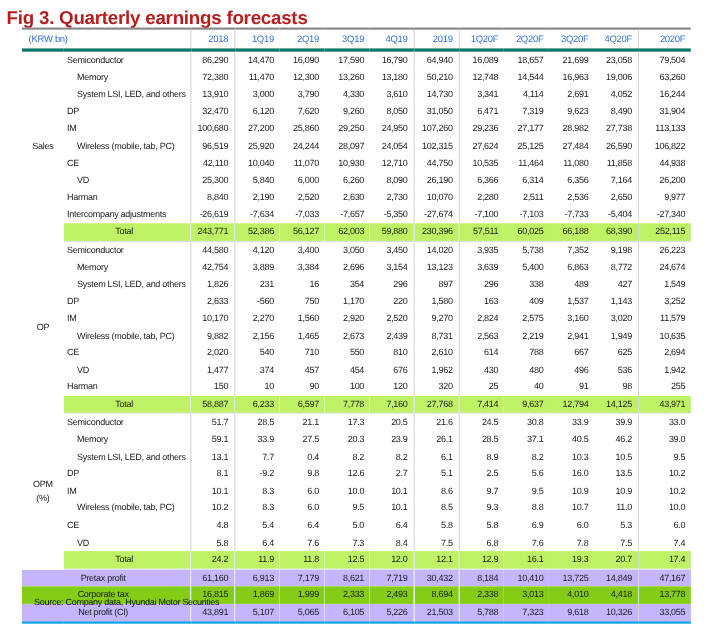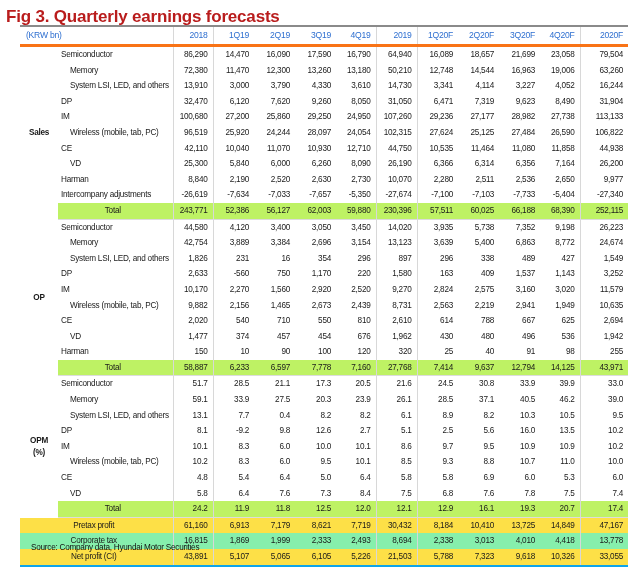--- a/index.html
+++ b/index.html
@@ -1,32 +1,32 @@
 <!DOCTYPE html>
 <html><head>
 <meta charset="utf-8">
 <style>
   html, body { margin:0; padding:0; background:#ffffff; }
   body { width:640px; height:585px; position:relative; font-family:"Liberation Sans", sans-serif; color:#1a1a1a; overflow:hidden; }
   .title { position:absolute; left:6px; top:7px; font-size:17px; font-weight:bold; letter-spacing:-0.2px; color:#b91c1c; }
   .tbl { position:absolute; left:20px; top:25px; width:588px; border-collapse:collapse; table-layout:fixed; font-size:8.2px; letter-spacing:-0.25px; }
   .tbl td, .tbl th { padding:0 5px 0 0; height:15.6px; line-height:15.6px; white-space:nowrap; overflow:hidden; }
-  .tbl thead th { border-top:2px solid #8a8a8a; border-bottom:3px solid #f97316; color:#2e6fd0; font-weight:normal; text-align:right; height:17px; line-height:17px; font-size:8.6px; }
+  .tbl thead th { border-top:2px solid #8a8a8a; border-bottom:3px solid #0f766e; color:#2e6fd0; font-weight:normal; text-align:right; height:17px; line-height:17px; font-size:8.6px; }
   .tbl thead th.unit { text-align:left; padding-left:6px; }
   .num { text-align:right; }
-  .grp { text-align:center; vertical-align:middle; padding:0 !important; line-height:12px !important;font-weight:bold; }
+  .grp { text-align:center; vertical-align:middle; padding:0 !important; line-height:12px !important; }
   .lbl { padding-left:3px !important; text-align:left; }
   .sub { padding-left:12px !important; }
   .vl { border-left:1px solid #d8d8d8; }
   tr.total td.hl { background:#bef264; }
   tr.total td.lbl { text-align:center; padding-left:0 !important; }
   tr.sec-end td { border-bottom:1px solid #dcdcdc; }
-  tr.pl td { background:#fde047; }
+  tr.pl td { background:#c4b5fd; }
   tr.pl td.plabel { text-align:center; }
-  tr.pl.plain td { background:#86efac; }
+  tr.pl.plain td { background:#84cc16; }
   tr.last td { border-bottom:2px solid #0ea5e9; }
   .source { position:absolute; left:31px; top:543px; font-size:8.2px; letter-spacing:-0.25px; color:#111; }
 </style>
 </head>
 <body>
 
 <div class="title">Fig 3. Quarterly earnings forecasts</div>
 
 <table class="tbl">
   <colgroup>
@@ -95,21 +95,21 @@
       <tr>
         <td class="lbl sub">System LSI, LED, and others</td>
         <td class="num vl">13,910</td>
         <td class="num vl">3,000</td>
         <td class="num">3,790</td>
         <td class="num">4,330</td>
         <td class="num">3,610</td>
         <td class="num vl">14,730</td>
         <td class="num vl">3,341</td>
         <td class="num">4,114</td>
-        <td class="num">3,227</td>
+        <td class="num">2,691</td>
         <td class="num">4,052</td>
         <td class="num vl">16,244</td>
       </tr>
       <tr>
         <td class="lbl">DP</td>
         <td class="num vl">32,470</td>
         <td class="num vl">6,120</td>
         <td class="num">7,620</td>
         <td class="num">9,260</td>
         <td class="num">8,050</td>

